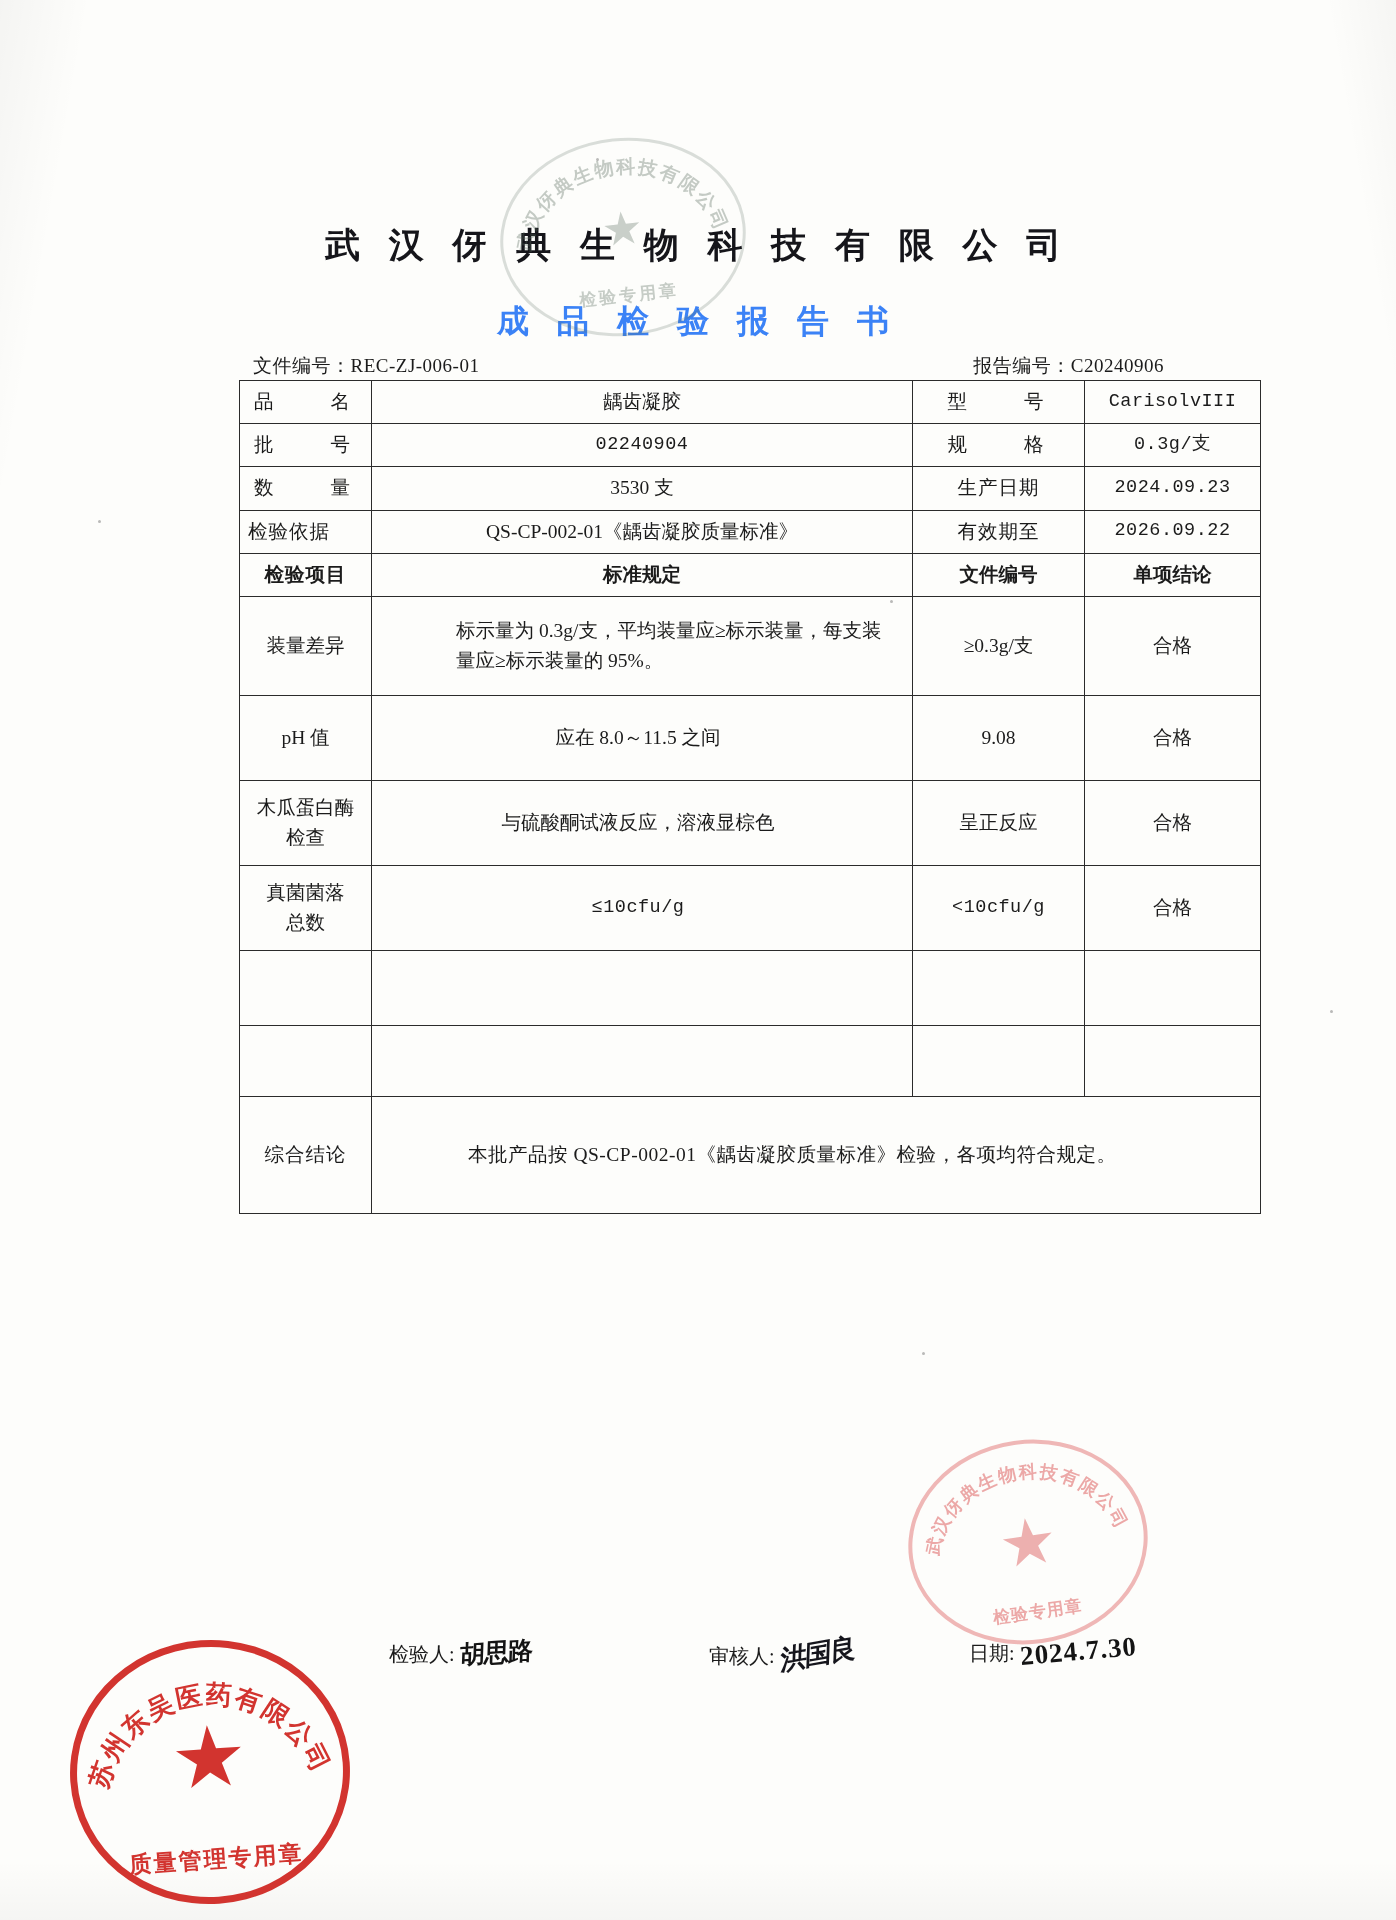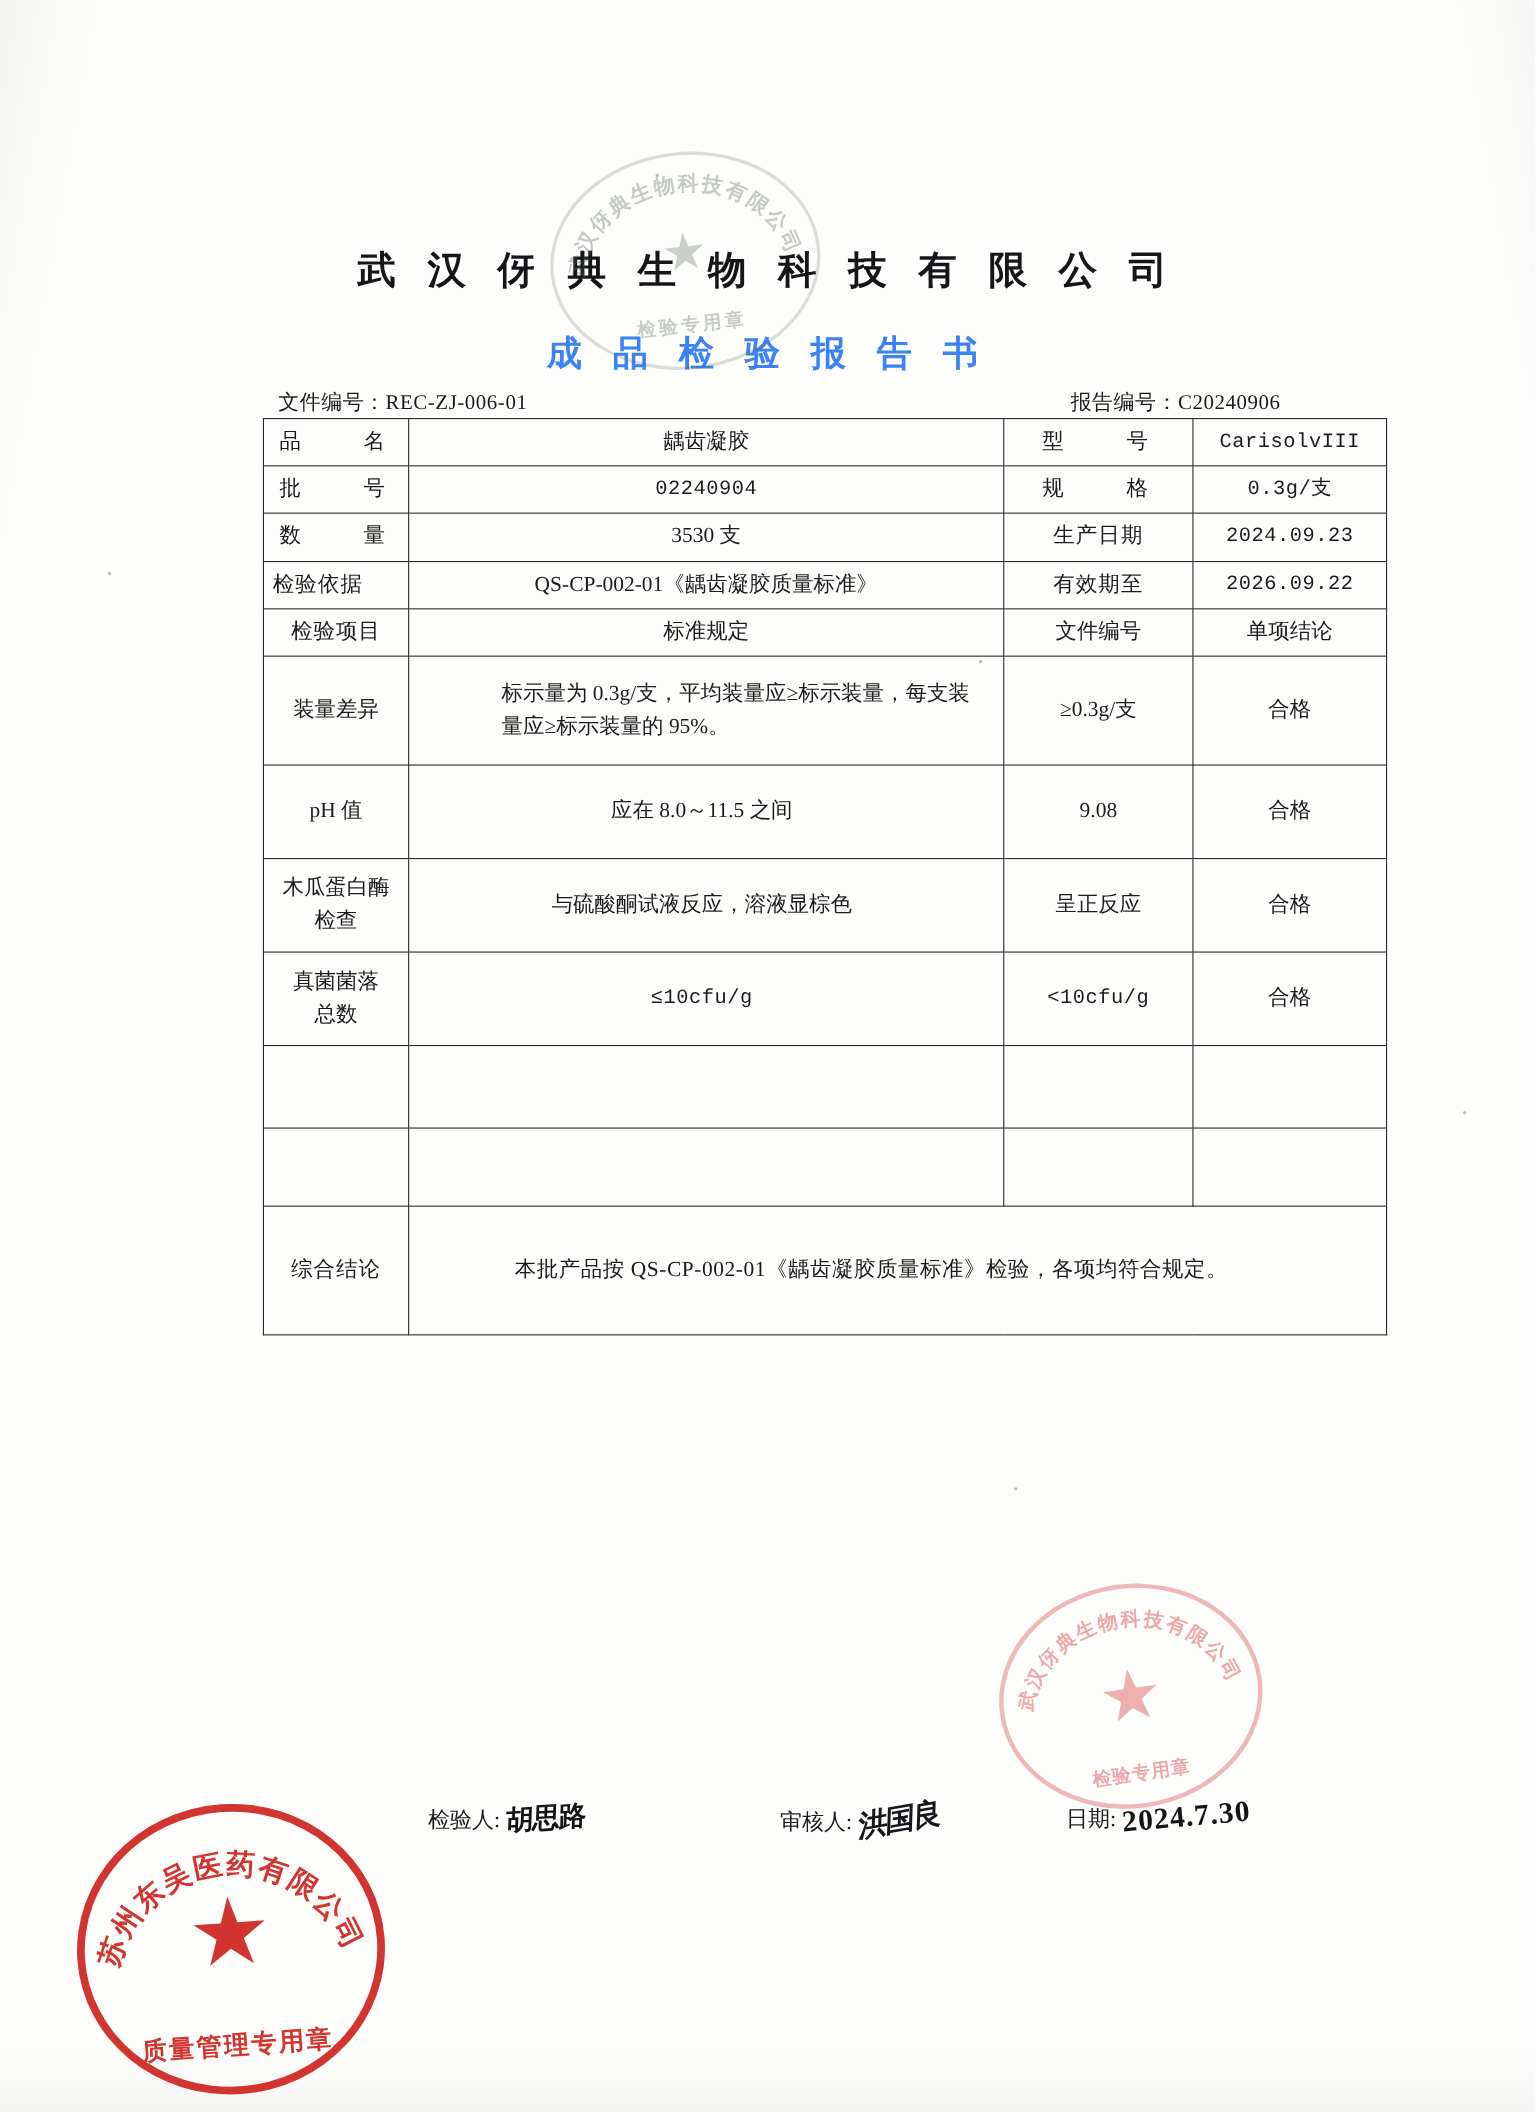--- a/index.html
+++ b/index.html
@@ -116,21 +116,21 @@
     text-align: center;
     white-space: nowrap;
   }
   .mono-ish {
     font-family: "Liberation Mono", "DejaVu Sans Mono", monospace;
     font-size: 18.5px;
     letter-spacing: 0.5px;
   }
   .hdr-row td {
     text-align: center;
-    font-weight: 400;
+    font-weight: 700;
   }
   .spec-cell {
     text-align: left;
     padding-left: 84px !important;
     padding-right: 16px !important;
     line-height: 1.8;
   }
   .spec-cell.center {
     text-align: center;
     padding-left: 8px !important;

